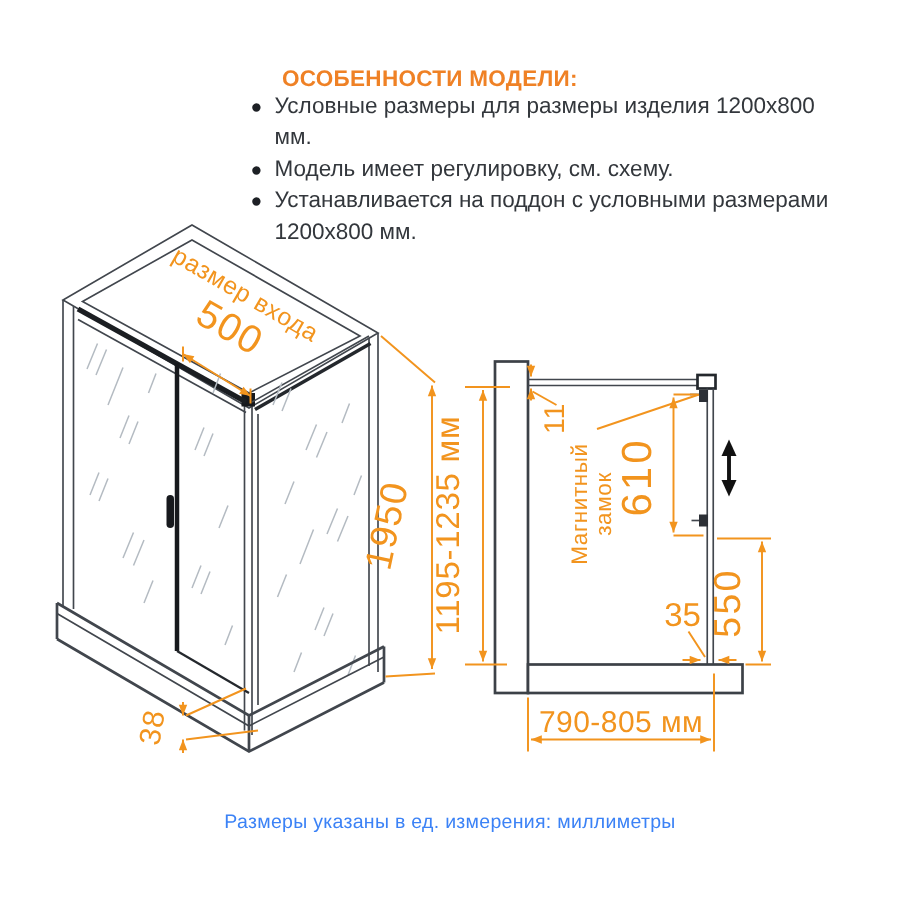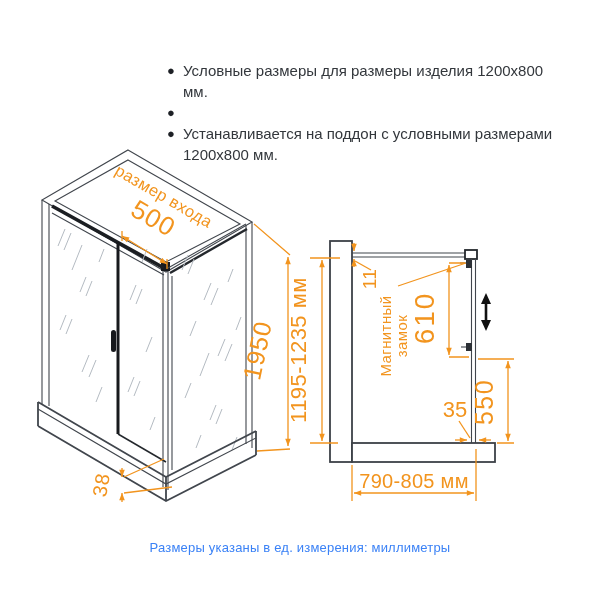--- a/index.html
+++ b/index.html
@@ -22,28 +22,30 @@
   .whitebox{fill:#ffffff;stroke:#3c4147;stroke-width:1.8;}
   .dim{stroke:#f2941e;stroke-width:1.3;fill:none;}
   .dimtext{fill:#f2941e;font-family:"Liberation Sans",sans-serif;}
   .blk{fill:#17191d;}
 </style>
 </head>
 <body>
 
 <div class="page">
 
+  <div class="title">ОСОБЕННОСТИ МОДЕЛИ:</div>
 
   <div class="bullets">
     <div class="bullet-row">
       <span class="bullet-dot">●</span>
       <span>Условные размеры для размеры изделия 1200x800 мм.</span>
     </div>
     <div class="bullet-row">
       <span class="bullet-dot">●</span>
+      <span>Модель имеет регулировку, см. схему.</span>
     </div>
     <div class="bullet-row">
       <span class="bullet-dot">●</span>
       <span>Устанавливается на поддон с условными размерами 1200x800 мм.</span>
     </div>
   </div>
 
   <svg width="600" height="600" viewBox="0 0 600 600">
     <defs>
       <marker id="mE" markerWidth="9" markerHeight="7" refX="7.6" refY="3" orient="auto" markerUnits="userSpaceOnUse">

